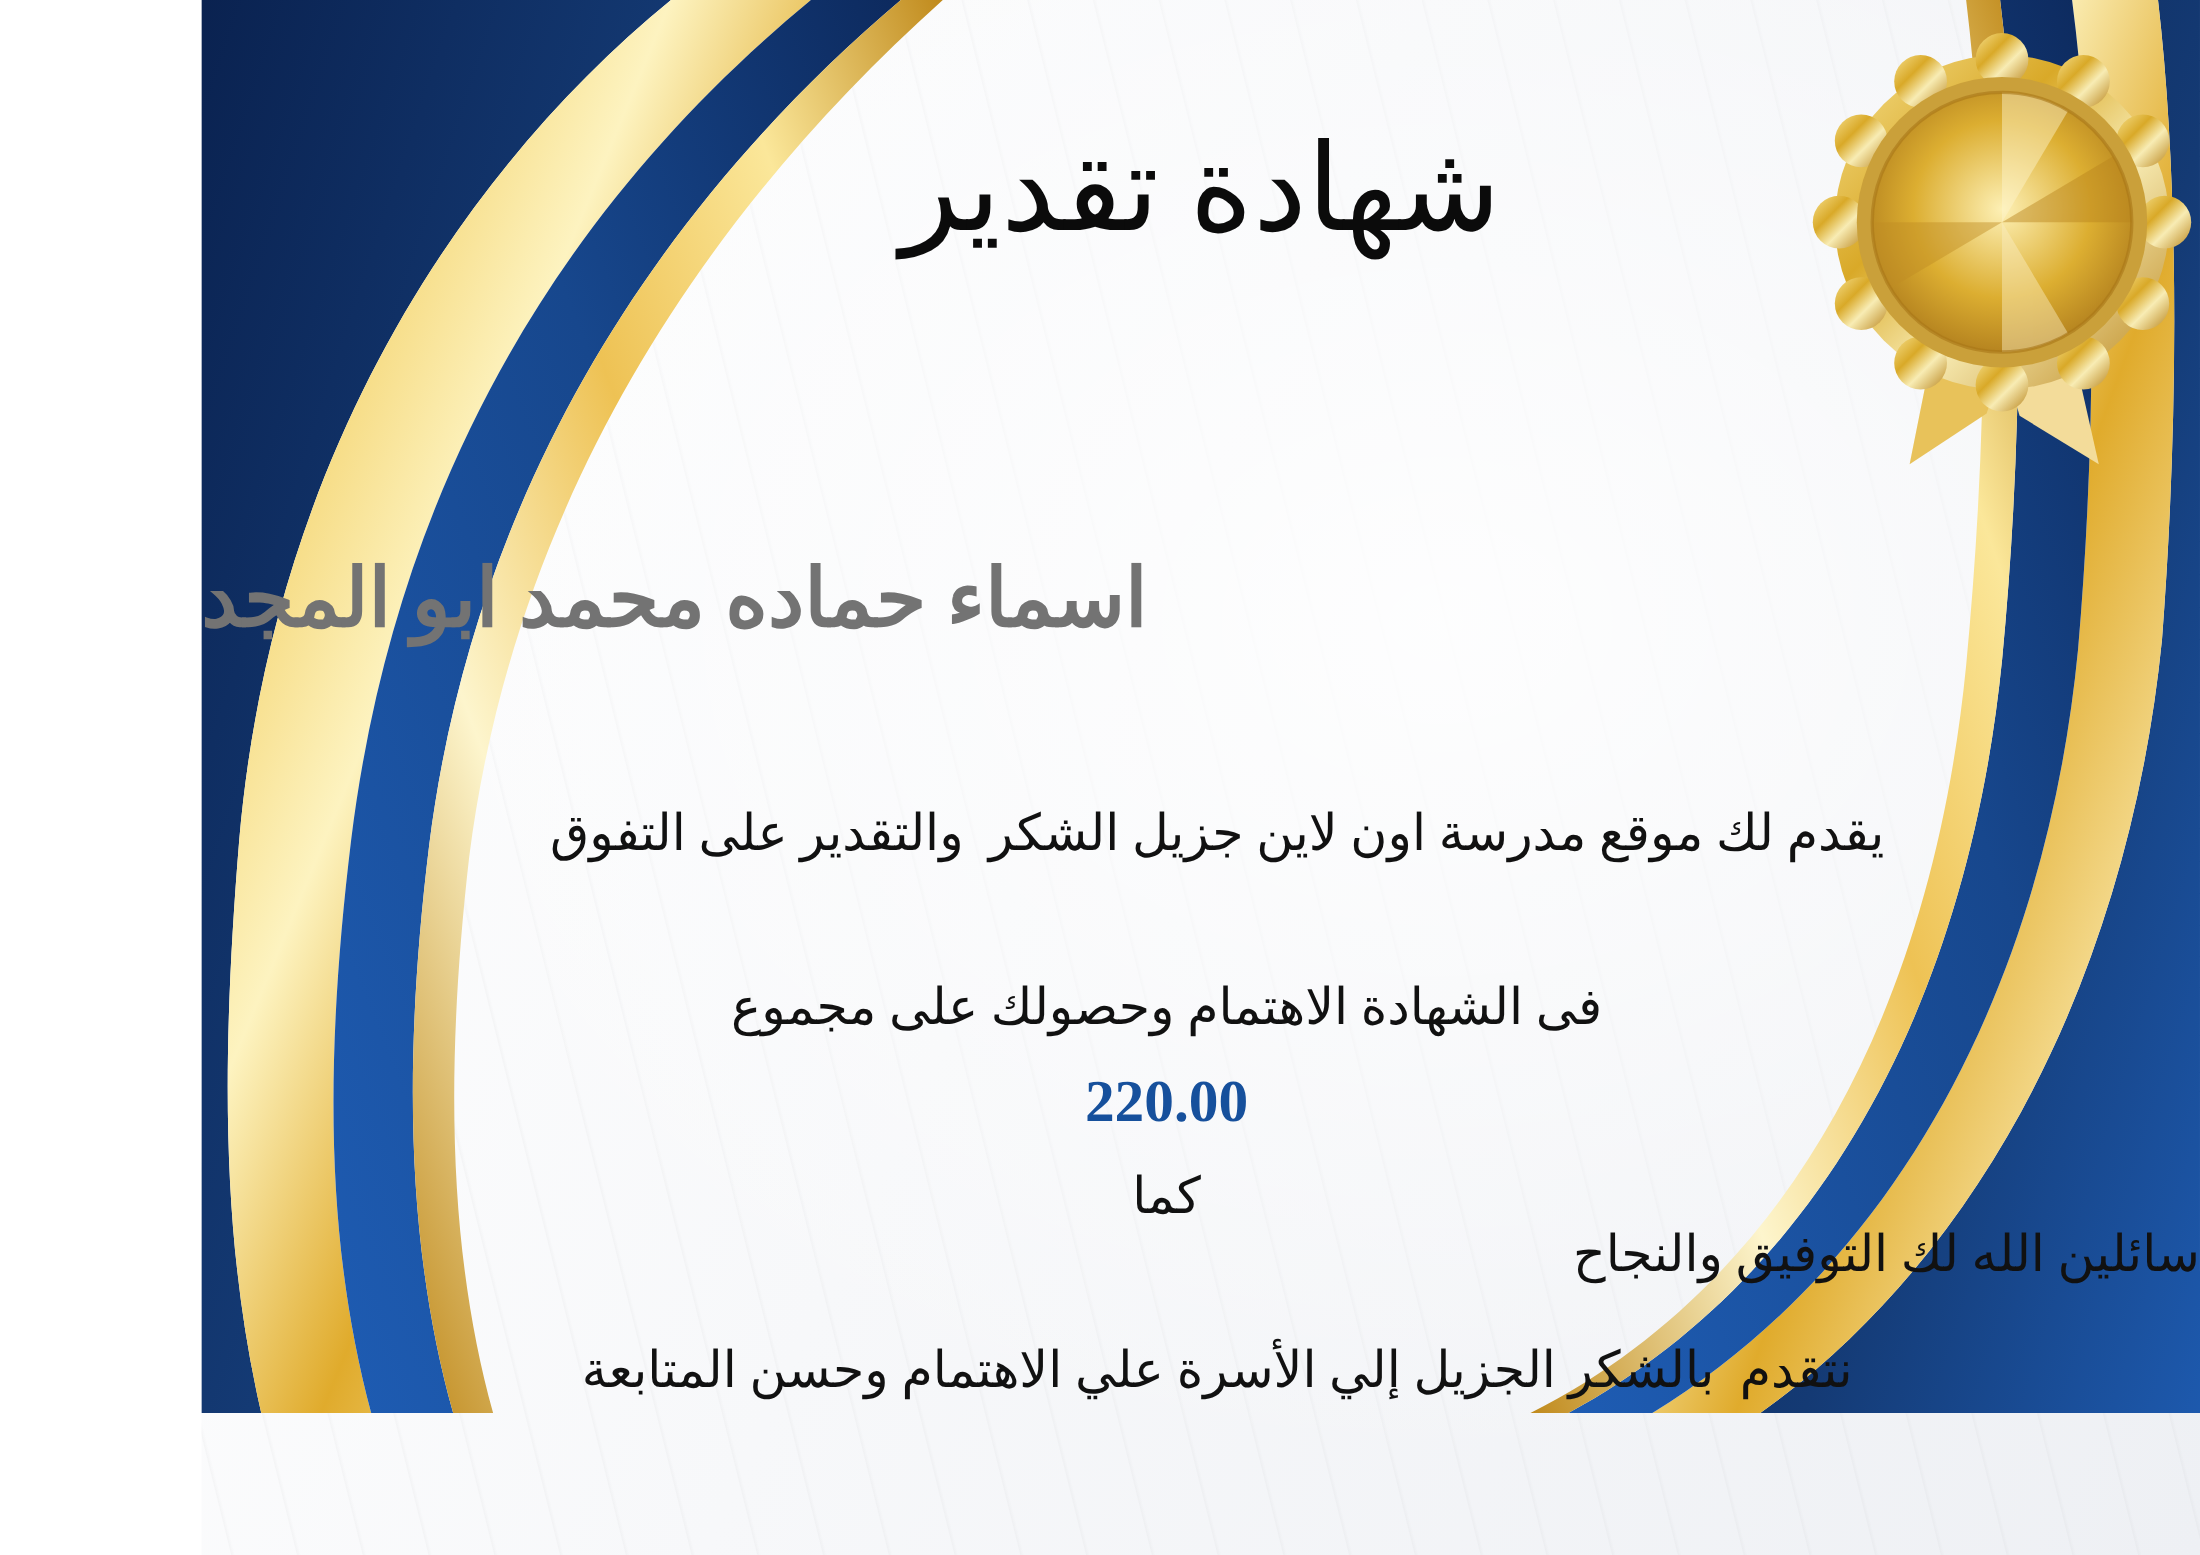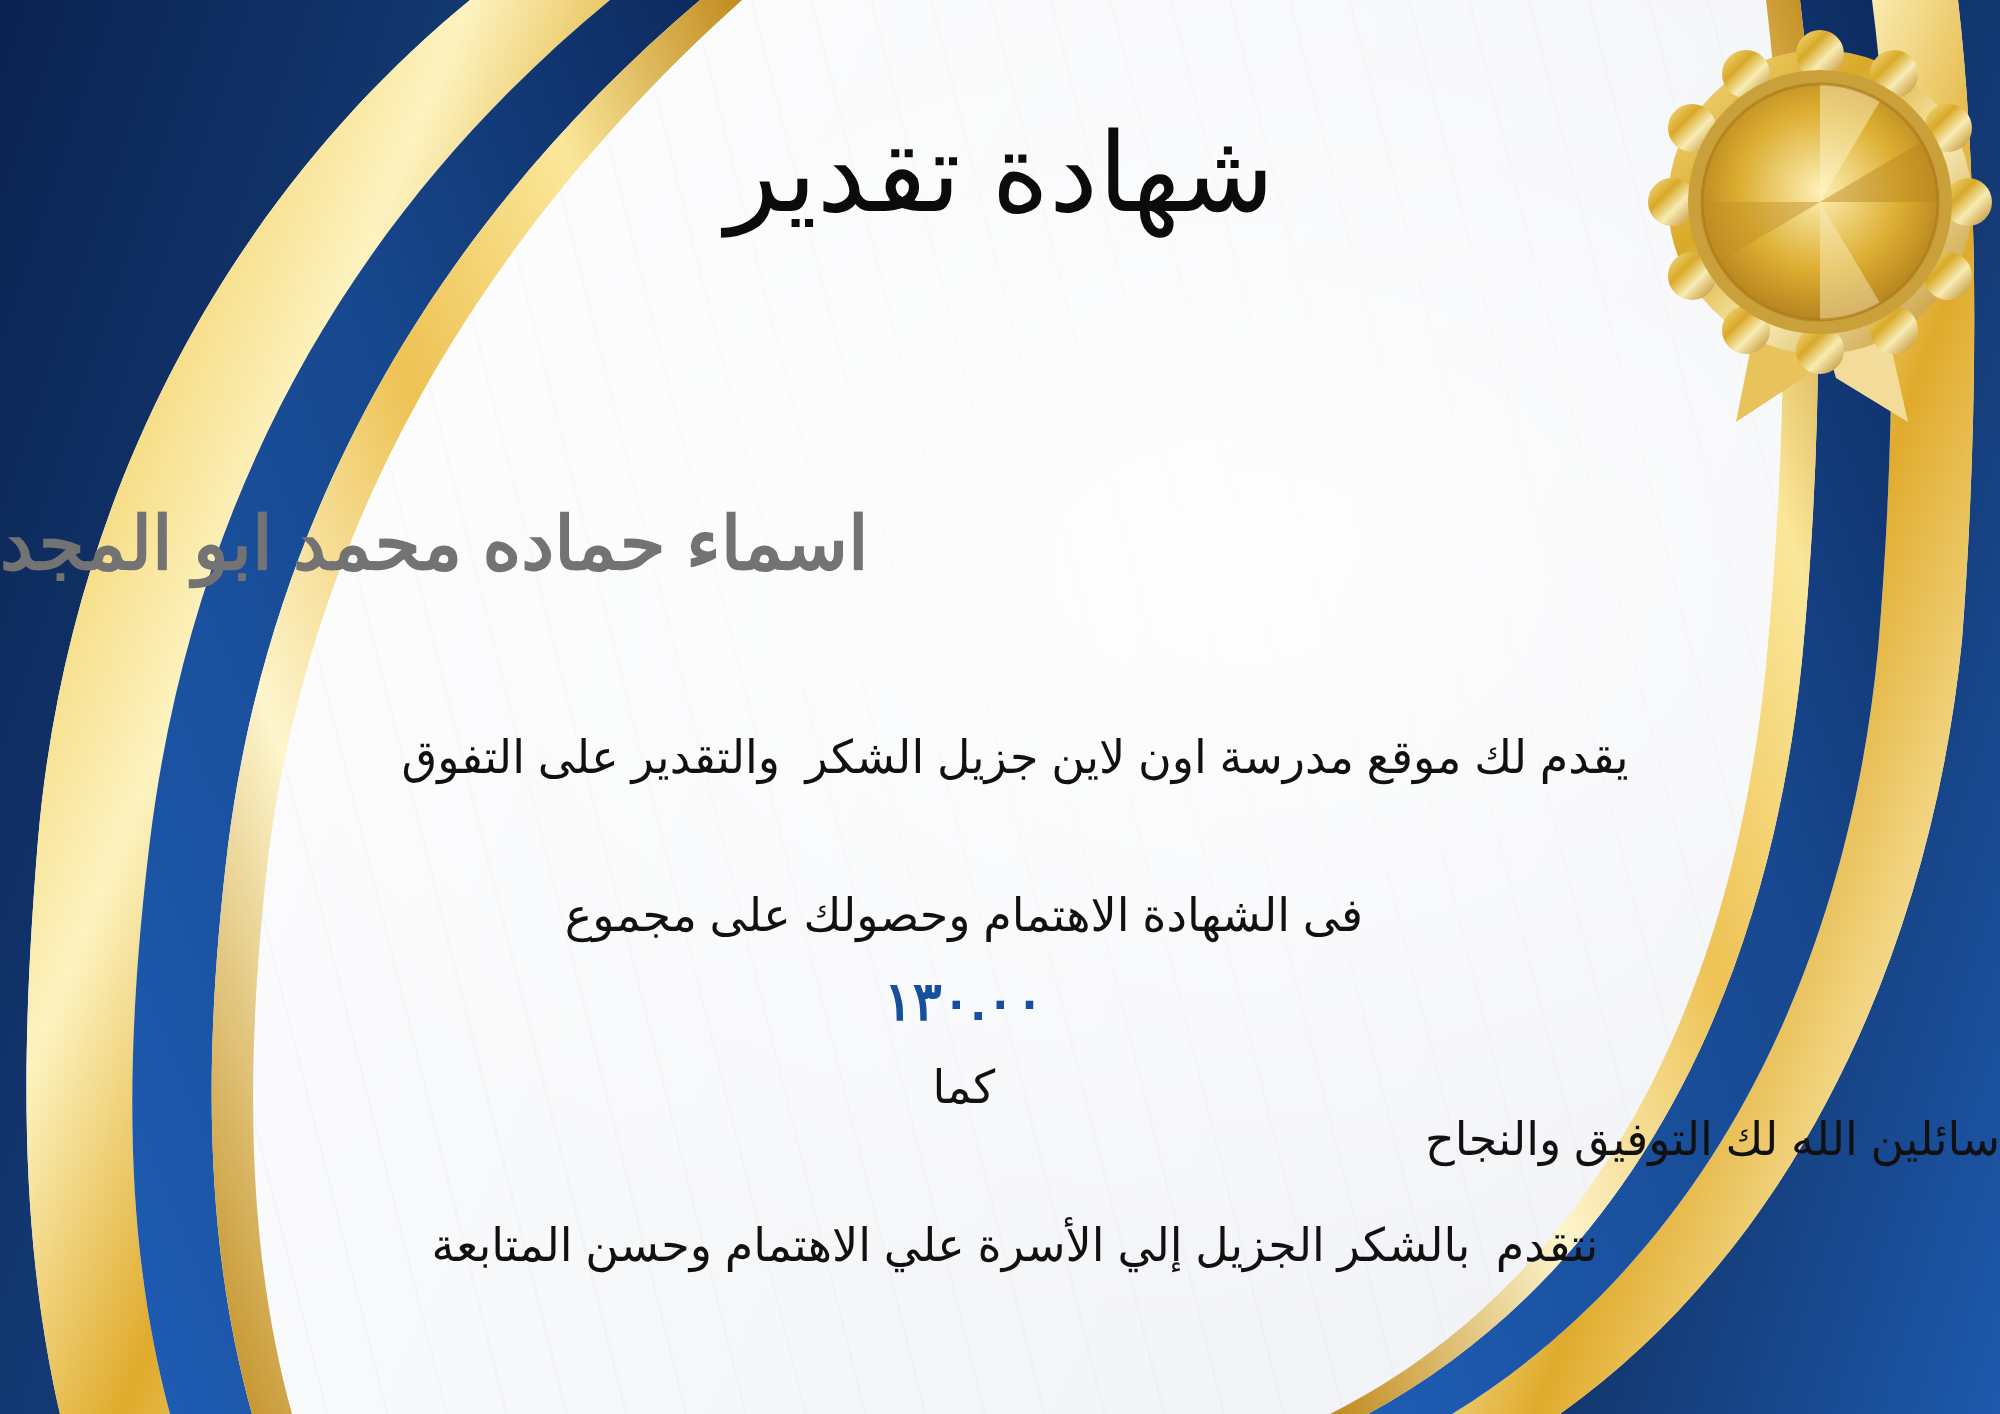--- a/index.html
+++ b/index.html
@@ -2,25 +2,25 @@
 <html lang="ar" dir="rtl"><head>
 <meta charset="utf-8">
 <style>
   html, body {
     margin: 0;
     padding: 0;
     background: #ffffff;
   }
   .page {
     position: relative;
-    width: 2000px;
+    width: 1817px;
     height: 1414px;
     overflow: hidden;
     background: #ffffff;
-    font-family: Liberation Sans, sans-serif;
+    font-family: Liberation Serif, serif;
   }
 
   
   .paper {
     position: absolute;
     inset: 0;
     background:
       repeating-linear-gradient(
         76deg,
         rgba(0,0,0,0.00) 0px,
@@ -256,21 +256,21 @@
   <div class="content">
 
     <div class="cert-title">شهادة تقدير</div>
 
     <div class="recipient">اسماء حماده محمد ابو المجد</div>
 
     <div class="body-text">
       <span class="body-line">يقدم لك موقع مدرسة اون لاين جزيل الشكر  والتقدير على التفوق</span>
       <span class="body-line">
         <span>فى الشهادة الاهتمام وحصولك على مجموع</span>
-        <span class="grade">١٣٠.٠٠</span>
+        <span class="grade">220.00</span>
         <span>كما</span>
       </span>
       <span class="body-line">نتقدم  بالشكر الجزيل إلي الأسرة علي الاهتمام وحسن المتابعة</span>
     </div>
 
     <div class="closing">سائلين الله لك التوفيق  والنجاح</div>
   </div>
 
   <div class="brand">
   </div>

